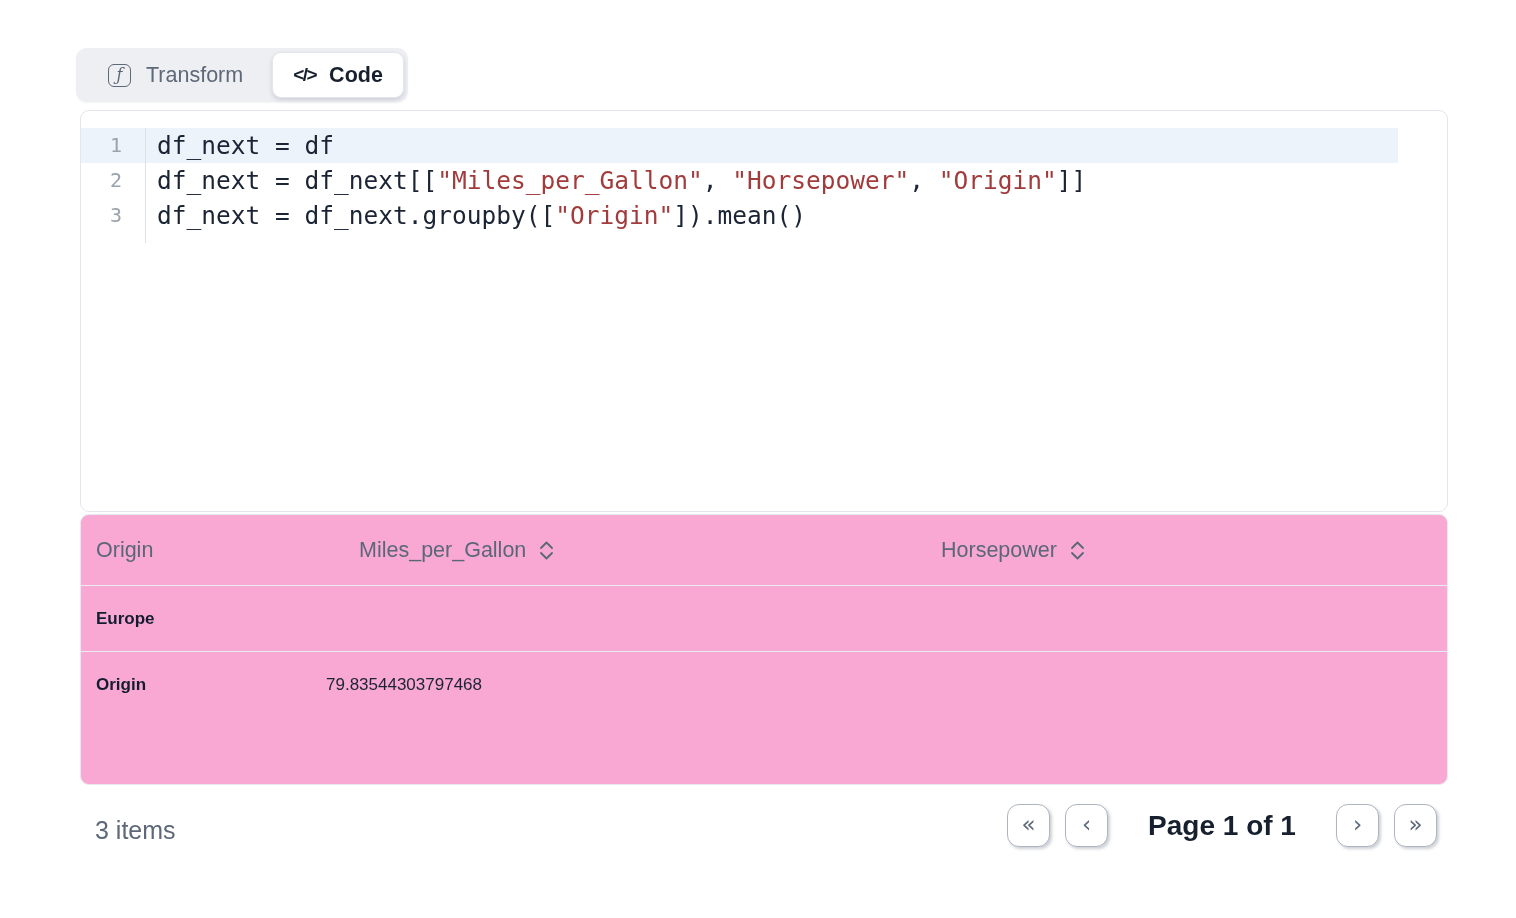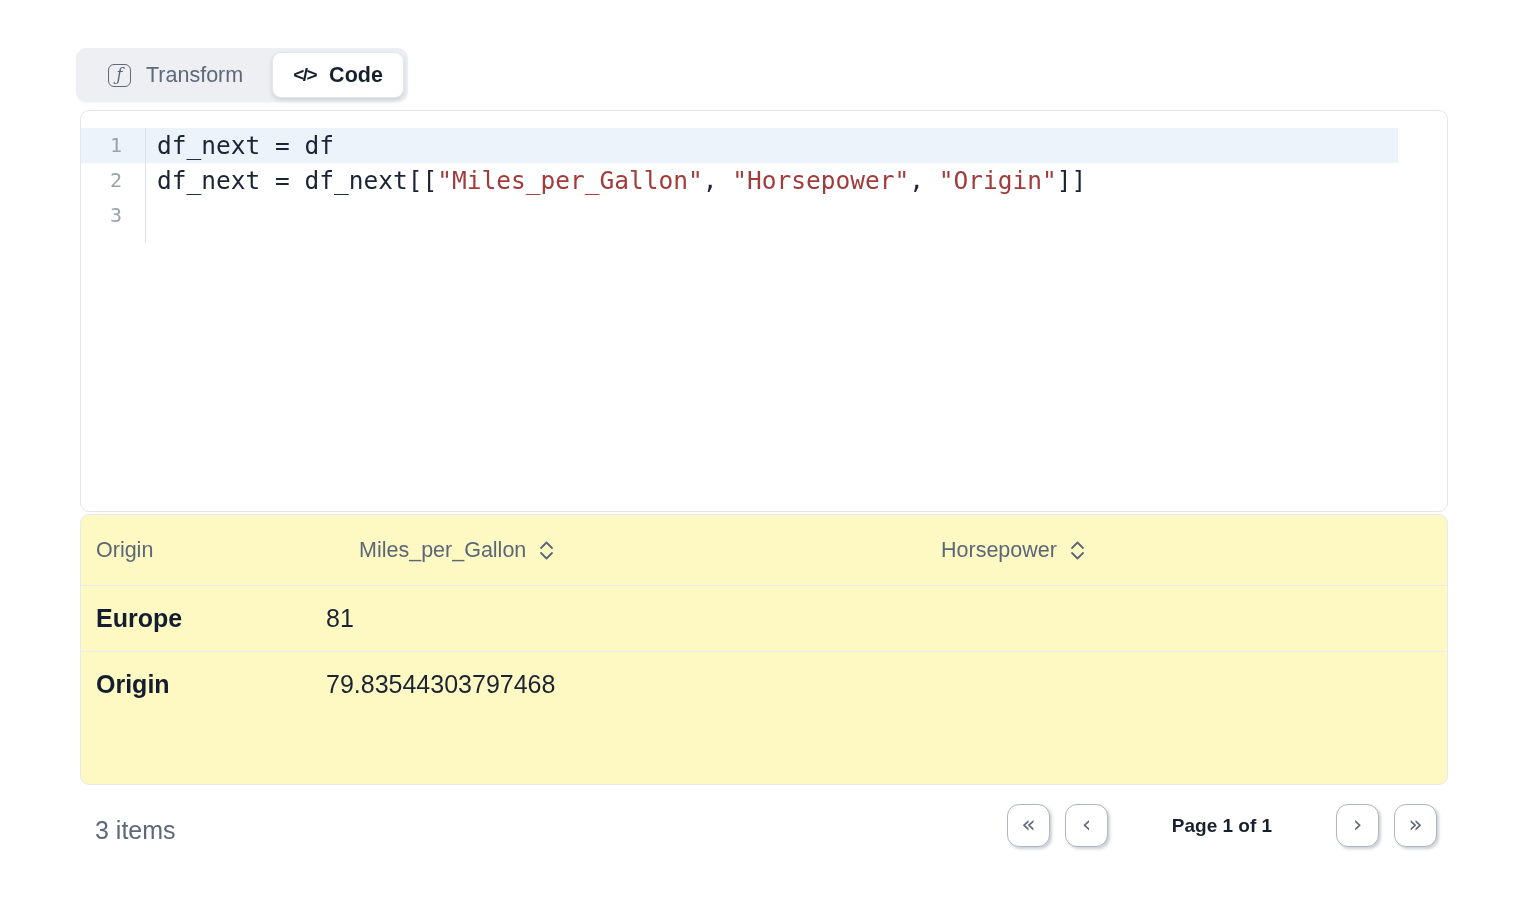--- a/index.html
+++ b/index.html
@@ -45,44 +45,44 @@
     border-right:1.5px solid #dce1e8;
     color:#9aa2ad; font-size:20px; line-height:35px;
   }
   .gutter-stub { height:10px; width:65px; border-right:1.5px solid #dce1e8; }
   .code-text { padding-left:11px; white-space:pre; color:#1b2434; }
   .seg-str { color:#a23b3b; }
 
   
   .data-table {
     position:absolute; left:80px; top:514px; width:1368px; height:271px;
-    border:1.5px solid #e6e9ef; border-radius:9px; background:#fef9c3; overflow:hidden;
+    border:1.5px solid #e6e9ef; border-radius:9px; background:#f9a8d4; overflow:hidden;
   }
   .t-row { display:grid; grid-template-columns:245px 582px 1fr; align-items:center; }
   .t-head { height:70px; color:#5b6778; font-size:21.5px; }
-  .t-data { height:66.3px; border-top:1.5px solid #e8ebf0; font-size:25px; color:#1b2434; }
+  .t-data { height:66.3px; border-top:1.5px solid #e8ebf0; font-size:17px; color:#1b2434; }
   .t-cell-first { padding-left:15px; }
   .origin-val { font-weight:700; color:#141d2f; }
   .th-label { display:inline-flex; align-items:center; gap:13px; cursor:default; }
   .sortable { cursor:pointer;margin-left:33px; }
   .sort-icon { display:inline-block; }
 
   
   .items-count { position:absolute; left:95px; top:816px; font-size:25px; color:#5d6878; }
   .pagination { position:absolute; left:1007px; top:804px; display:flex; align-items:center; }
   .pg-btn {
     width:43px; height:43px; border-radius:12px; background:#ffffff;
     border:1.5px solid #aeb5c1; box-shadow:2px 2px 3px rgba(90,100,115,.3);
     color:#5f6b7b; font-size:23px; line-height:1; cursor:pointer;
     display:flex; align-items:center; justify-content:center;
     font-family:"DejaVu Sans", sans-serif; padding-bottom:3px;
   }
   .pg-btn + .pg-btn { margin-left:15px; }
   .page-indicator {
-    width:228px; text-align:center; font-size:19px; font-weight:600; color:#17202e;
+    width:228px; text-align:center; font-size:28px; font-weight:600; color:#17202e;
   }
 </style>
 </head>
 <body>
 
 <div class="app">
 
   <div class="tabbar">
     <button class="tab tab-transform">
       <span class="fn-icon">ƒ</span>
@@ -98,20 +98,21 @@
     <div class="cm-line active">
       <span class="gutter">1</span>
       <span class="code-text"><span>df_next = df</span></span>
     </div>
     <div class="cm-line">
       <span class="gutter">2</span>
       <span class="code-text"><span>df_next = df_next[[</span><span class="seg-str">"Miles_per_Gallon"</span><span>, </span><span class="seg-str">"Horsepower"</span><span>, </span><span class="seg-str">"Origin"</span><span>]]</span></span>
     </div>
     <div class="cm-line">
       <span class="gutter">3</span>
+      <span class="code-text"><span>df_next = df_next.groupby([</span><span class="seg-str">"Origin"</span><span>]).mean()</span></span>
     </div>
     <div class="gutter-stub"></div>
   </div>
 
   <div class="data-table">
     <div class="t-row t-head">
       <div class="t-cell-first">
         <span class="th-label">
             <span>Origin</span>
           </span>
@@ -131,21 +132,20 @@
           <svg class="sort-icon" width="15" height="21" viewBox="0 0 15 21">
             <path d="M2 8 L7.5 2.5 L13 8" fill="none" stroke="#5b6778" stroke-width="1.8" stroke-linecap="round" stroke-linejoin="round"></path>
             <path d="M2 13 L7.5 18.5 L13 13" fill="none" stroke="#5b6778" stroke-width="1.8" stroke-linecap="round" stroke-linejoin="round"></path>
           </svg>
         </span>
       </div>
     </div>
 
     <div class="t-row t-data">
       <div class="t-cell-first origin-val">Europe</div>
-      <div>81</div>
     </div>
     <div class="t-row t-data">
       <div class="t-cell-first origin-val">Origin</div>
       <div>79.83544303797468</div>
     </div>
   </div>
 
   <div class="items-count">3 items</div>
 
   <div class="pagination">

